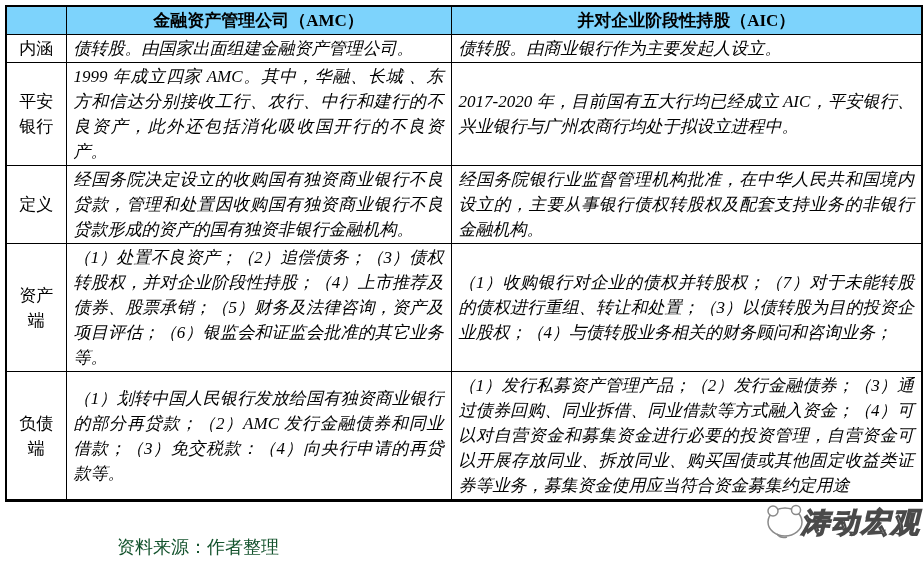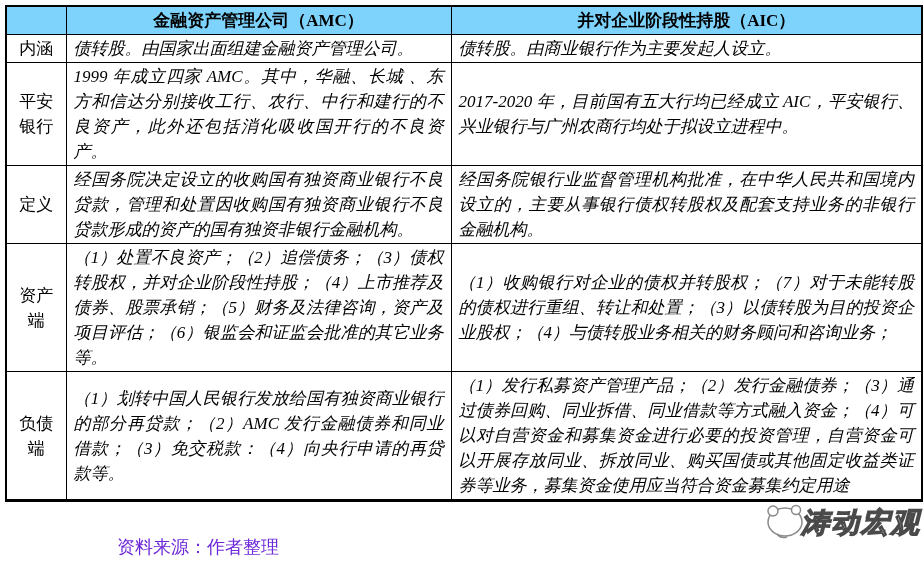--- a/index.html
+++ b/index.html
@@ -59,21 +59,21 @@
   tbody tr:nth-child(3) { height: 77px; }
   tbody tr:nth-child(4) { height: 81px; }
   tbody tr:nth-child(5) { height: 102px; }
   tbody tr:nth-child(6) { height: 128px; }
   .source-note {
     position: absolute;
     left: 117px;
     top: 535px;
     font-size: 18px;
     line-height: 24px;
-    color: #6d28d9;
+    color: #14532d;
   }
   .watermark {
     position: absolute;
     right: 2px;
     top: 500px;
     display: flex;
     align-items: flex-end;
     pointer-events: none;
   }
   .watermark .wm-icon {

